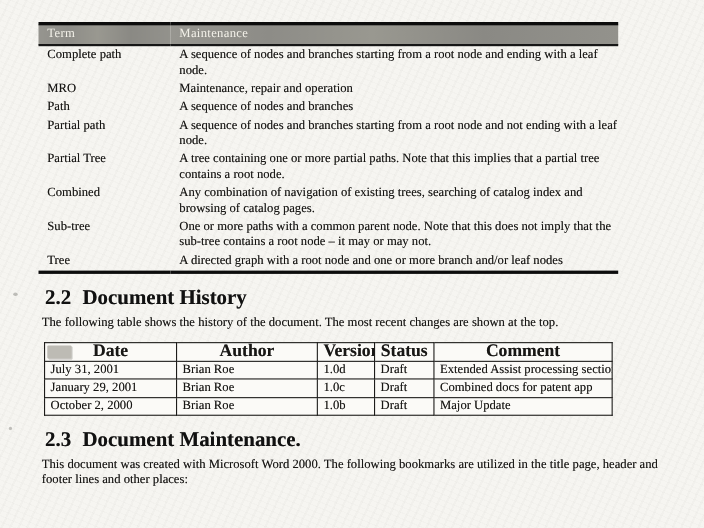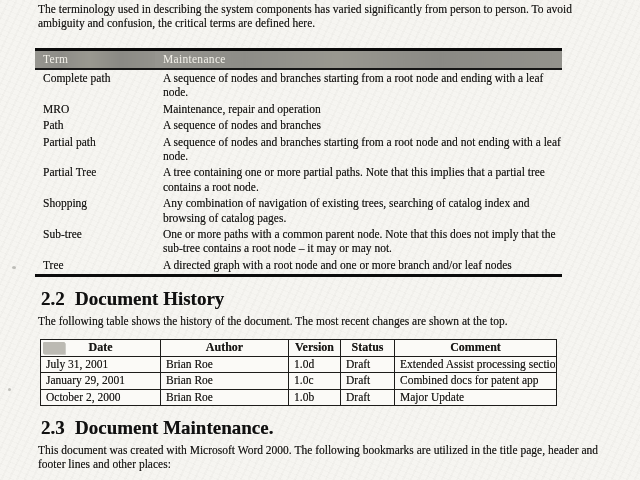--- a/index.html
+++ b/index.html
@@ -38,40 +38,39 @@
   .sec{margin:13px 0 0 3px;font-size:19px;line-height:18px;font-weight:bold;color:#111;}
   .sec .num{display:inline-block;width:34px;}
   .sec-intro{margin-top:6px;width:566px;}
 
   
   .grid{margin-top:11px;background:#fbfaf7;}
   .grid th,.grid td{
     border:1.4px solid #1d1c1a;
     padding:0 5px;line-height:15.5px;white-space:nowrap;overflow:hidden;
   }
-  .grid th{font-weight:bold;text-align:center;font-size:12px;position:relative;}
+  .grid th{font-weight:bold;text-align:center;font-size:16px;position:relative;}
   .history{margin-left:2px;width:516px;table-layout:fixed;}
   .history col.c-date{width:120px;}
   .history col.c-author{width:128px;}
   .history col.c-version{width:52px;}
   .history col.c-status{width:54px;}
   .history col.c-comment{width:162px;}
   .smudge{
     position:absolute;left:2px;top:2px;width:22px;height:12px;
     background:#b2b0a8;opacity:.85;border-radius:1px;
     box-shadow:1px 1px 0 rgba(120,118,110,.4);
   }
   .speck{position:absolute;background:rgba(90,88,82,.35);border-radius:50%;}
 </style>
 </head>
 <body>
 
 <div class="page">
 
-  <p class="intro">The terminology used in describing the system components has varied significantly from person to person.  To avoid ambiguity and confusion, the critical terms are defined here.</p>
 
   <table class="terms">
     <colgroup>
         <col class="c-term">
         <col>
       </colgroup>
     <thead>
       <tr>
         <th>Term</th>
         <th>Maintenance</th>
@@ -92,21 +91,21 @@
       </tr>
       <tr>
         <td>Partial path</td>
         <td>A sequence of nodes and branches starting from a root node and not ending with a leaf node.</td>
       </tr>
       <tr>
         <td>Partial Tree</td>
         <td>A tree containing one or more partial paths.  Note that this implies that a partial tree contains a root node.</td>
       </tr>
       <tr>
-        <td>Shopping</td>
+        <td>Combined</td>
         <td>Any combination of navigation of existing trees, searching of catalog index and browsing of catalog pages.</td>
       </tr>
       <tr>
         <td>Sub-tree</td>
         <td>One or more paths with a common parent node.  Note that this does not imply that the sub-tree contains a root node – it may or may not.</td>
       </tr>
       <tr class="last">
         <td>Tree</td>
         <td>A directed graph with a root node and one or more branch and/or leaf nodes</td>
       </tr>

